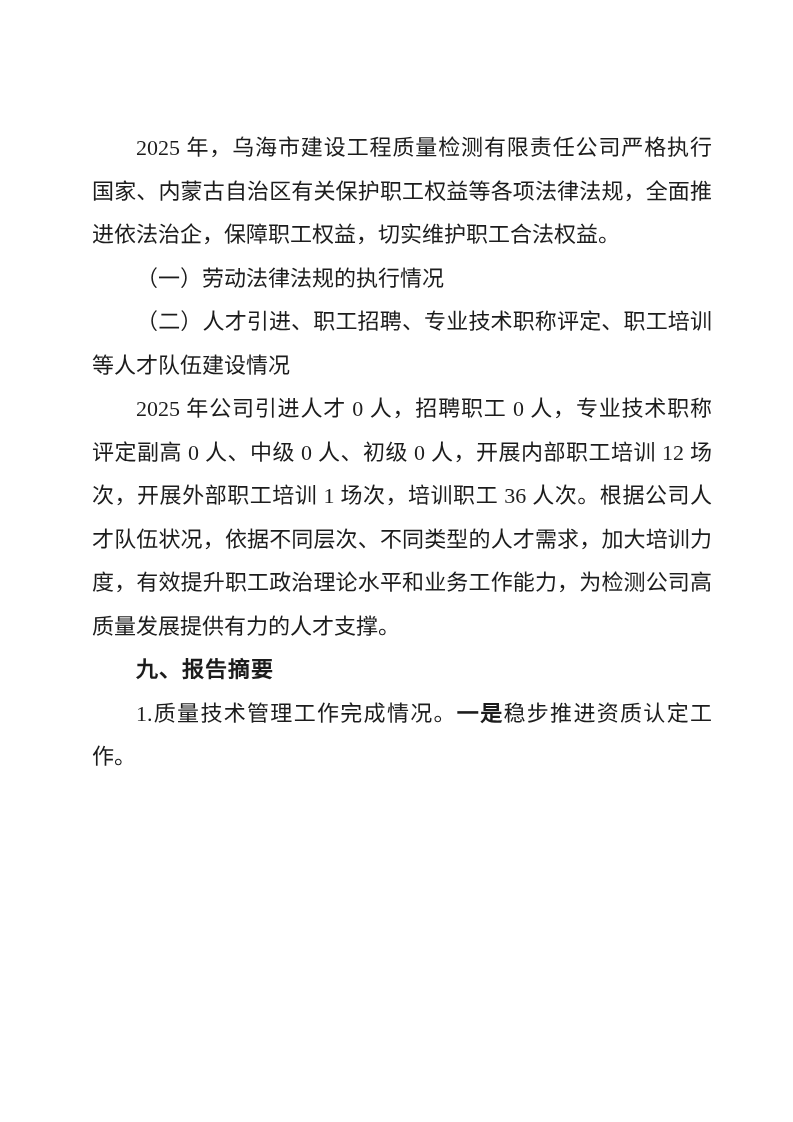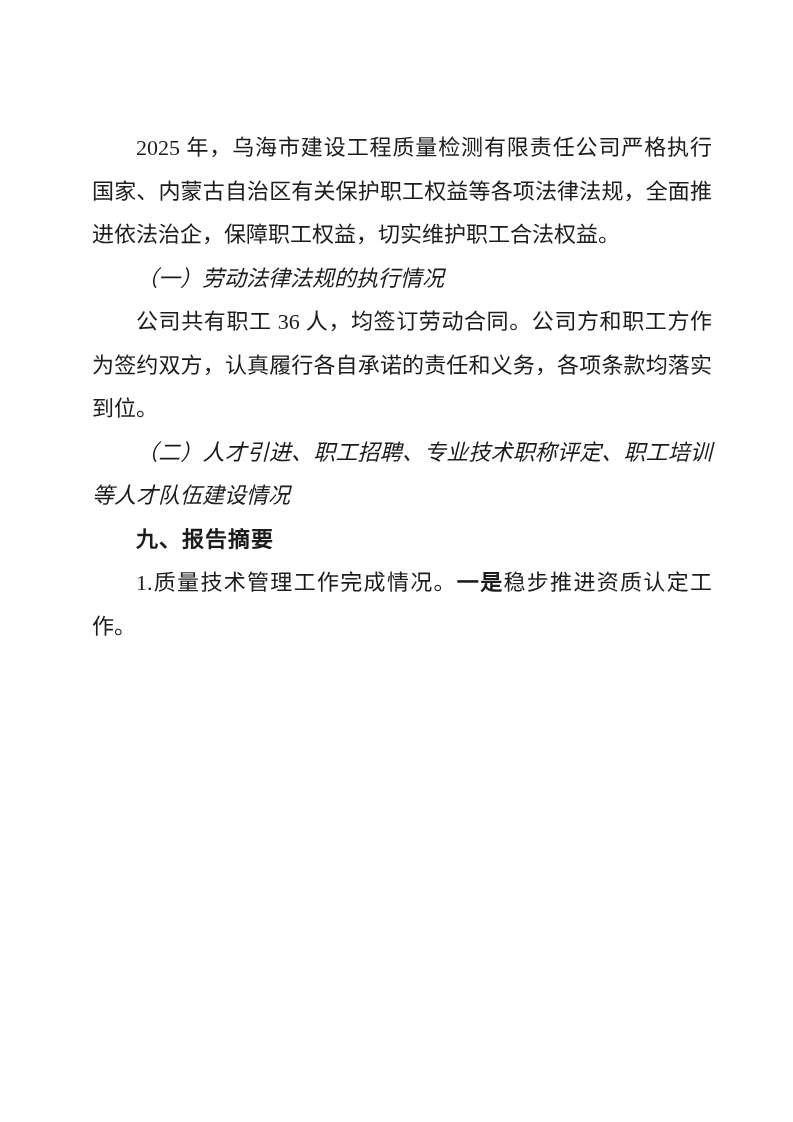--- a/index.html
+++ b/index.html
@@ -25,21 +25,20 @@
     line-height: 43.5px;
     text-align: justify;
   }
   .content p {
     margin: 0;
     padding: 0;
     text-indent: 2em;
   }
   
   p.sub {
-    font-style: italic;
   }
   
   p.heading {
     font-family: "Liberation Sans", "DejaVu Sans", sans-serif;
     font-weight: bold;
     font-style: normal;
     letter-spacing: 1px;
   }
   
   .bold-em {
@@ -58,22 +57,22 @@
     color: #1c1c1c;
   }
 </style>
 </head>
 <body>
 
 <div class="page">
   <div class="content">
     <p class="body">2025 年，乌海市建设工程质量检测有限责任公司严格执行国家、内蒙古自治区有关保护职工权益等各项法律法规，全面推进依法治企，保障职工权益，切实维护职工合法权益。</p>
     <p class="sub">（一）劳动法律法规的执行情况</p>
-    <p class="body">公司共有职工 36 人，均签订劳动合同。公司方和职工方作为签约双方，认真履行各自承诺的责任和义务，各项条款均落实到位。</p>
     <p class="sub">（二）人才引进、职工招聘、专业技术职称评定、职工培训等人才队伍建设情况</p>
+    <p class="body">2025 年公司引进人才 0 人，招聘职工 0 人，专业技术职称评定副高 0 人、中级 0 人、初级 0 人，开展内部职工培训 12 场次，开展外部职工培训 1 场次，培训职工 36 人次。根据公司人才队伍状况，依据不同层次、不同类型的人才需求，加大培训力度，有效提升职工政治理论水平和业务工作能力，为检测公司高质量发展提供有力的人才支撑。</p>
     <p class="heading">九、报告摘要</p>
     <p class="body">
       <span>1.质量技术管理工作完成情况。</span><span class="bold-em">一是</span><span>稳步推进资质认定工作。</span>
     </p>
   </div>
 
   <div class="footer">- 8 -</div>
 </div>
 
 </body></html>

